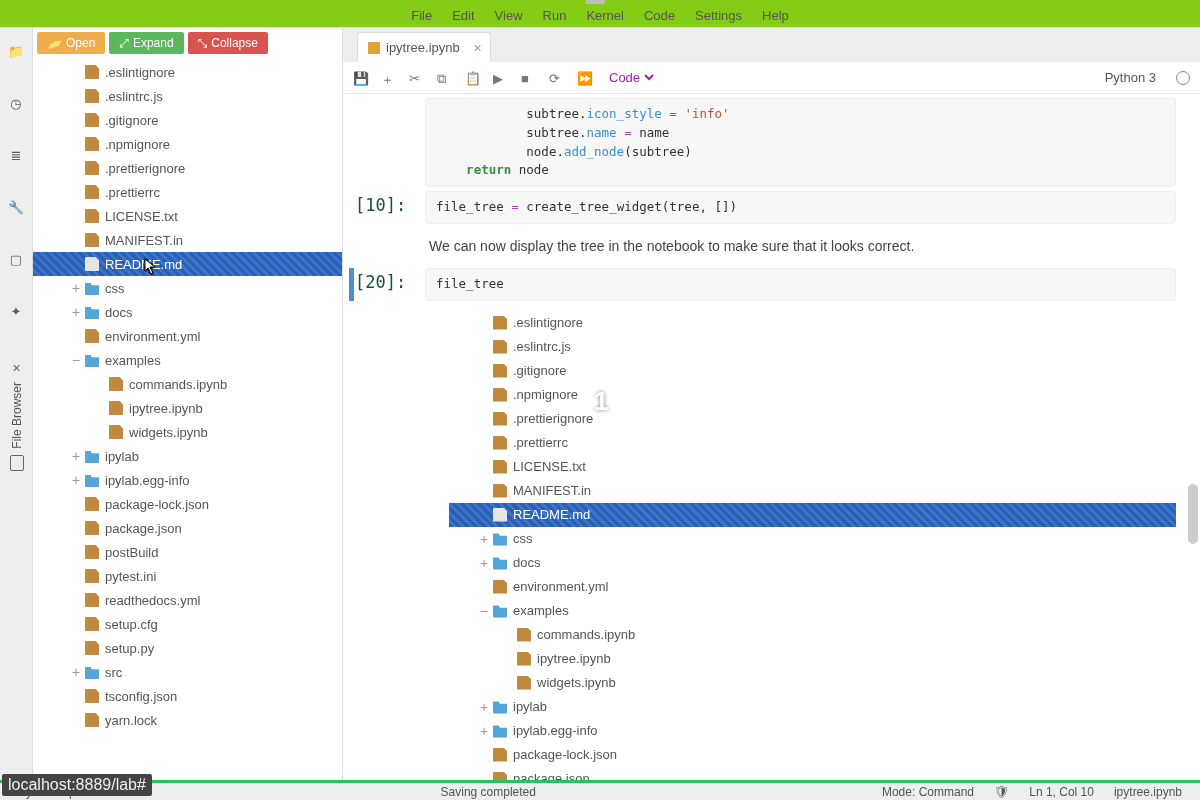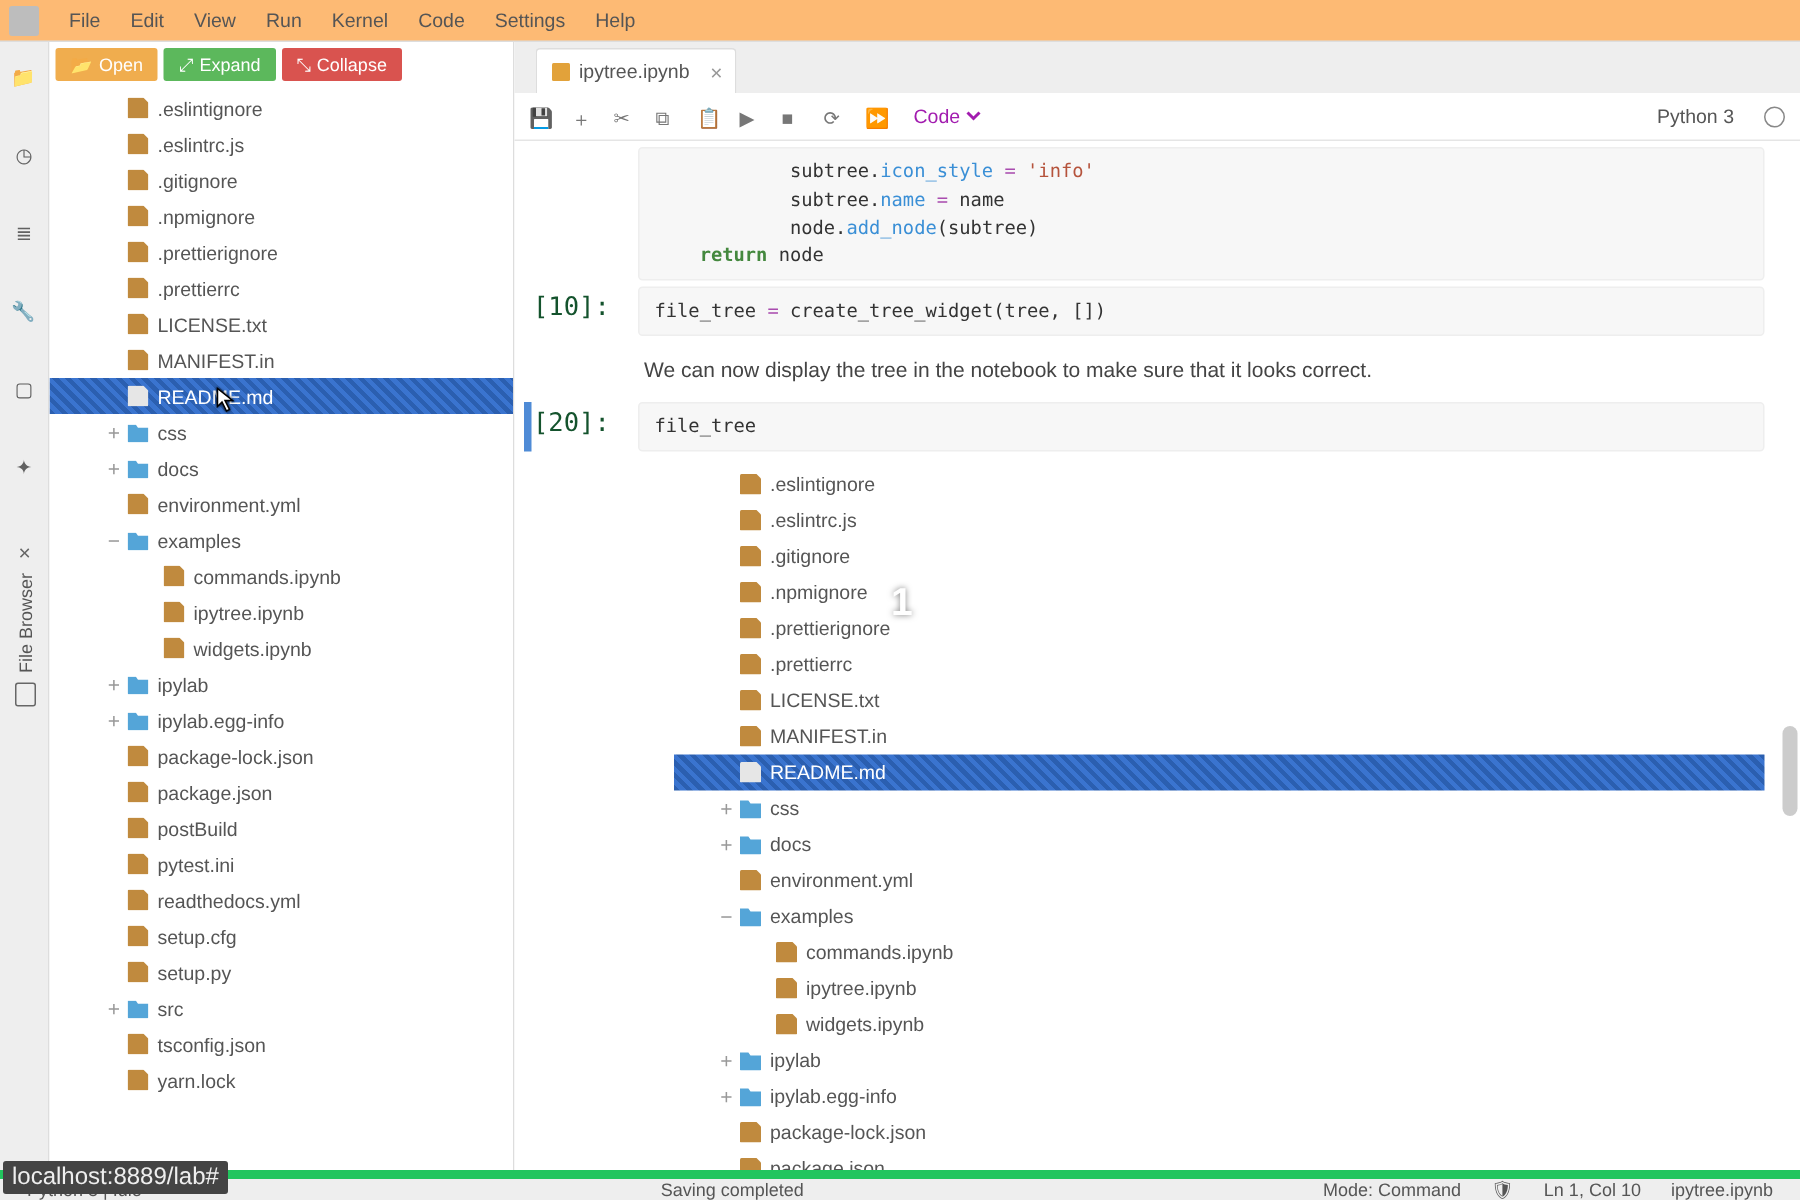--- a/index.html
+++ b/index.html
@@ -1,19 +1,19 @@
 <!DOCTYPE html>
 <html><head>
 <meta charset="utf-8">
 <style>
 * { margin: 0; padding: 0; box-sizing: border-box; }
 body { font-family: -apple-system, BlinkMacSystemFont, "Segoe UI", Helvetica, Arial, sans-serif; font-size: 13px; color: #333; background: #fff; overflow: hidden; width: 1200px; height: 800px; position: relative; }
 
 
-.menubar { height: 28px; background: #fdba74; border-bottom: 1px solid #ddd; display: flex; align-items: center; padding: 0 6px; }
+.menubar { height: 28px; background: #84cc16; border-bottom: 1px solid #ddd; display: flex; align-items: center; padding: 0 6px; flex-direction: column; }
 .menubar .logo { width: 20px; height: 20px; background: #bdbdbd; border-radius: 2px; margin-right: 10px; }
 .menubar .item { padding: 4px 10px; color: #555; cursor: default; }
 
 
 .activity { position: absolute; top: 28px; left: 0; width: 33px; bottom: 20px; background: #eee; border-right: 1px solid #ddd; display: flex; flex-direction: column; align-items: center; padding-top: 14px; gap: 34px; }
 .activity .aicon { width: 18px; height: 18px; color: #616161; display: flex; align-items: center; justify-content: center; }
 
 
 .collapsed-tab { position: absolute; top: 360px; left: 0; width: 33px; height: 120px; display: flex; flex-direction: column; align-items: center; justify-content: flex-start; }
 .collapsed-tab .x { font-size: 14px; color: #666; margin-bottom: 6px; }
@@ -79,21 +79,21 @@
 .orow.selected .ico-file { background: #e6e6e6; }
 .orow.depth1 { padding-left: 26px; }
 .orow.depth2 { padding-left: 50px; }
 
 
 .overlay-1 { position: absolute; left: 594px; top: 386px; color: #fff; font-size: 26px; font-weight: 600; text-shadow: 0 0 4px rgba(0,0,0,.5); pointer-events:none;}
 .cursor { position: absolute; left: 144px; top: 258px; width: 16px; height: 18px; pointer-events:none; }
 .cursor svg { filter: drop-shadow(0 0 1px #000); }
 
 
-.statusbar { position: absolute; left: 0; right: 0; bottom: 0; height: 20px; background: #eee; border-top: 6px solid #22c55e; display: flex; align-items: center; font-size: 12px; color: #555; padding: 0 8px; }
+.statusbar { position: absolute; left: 0; right: 0; bottom: 0; height: 20px; background: #eee; border-top: 3px solid #22c55e; display: flex; align-items: center; font-size: 12px; color: #555; padding: 0 8px; }
 .statusbar .grow { flex: 1; }
 .statusbar .seg { padding: 0 10px; }
 .url-over { position: absolute; left: 2px; bottom: 4px; background: #444; color: #eee; font-size: 16px; padding: 2px 6px; border-radius: 2px; }
 
 .scrolltrack { position: absolute; right: 2px; top: 90px; bottom: 8px; width: 10px; }
 .scrollthumb { position: absolute; right: 0; width: 10px; background: #ccc; border-radius: 5px; top: 300px; height: 60px;}
 </style>
 </head>
 <body>
 

